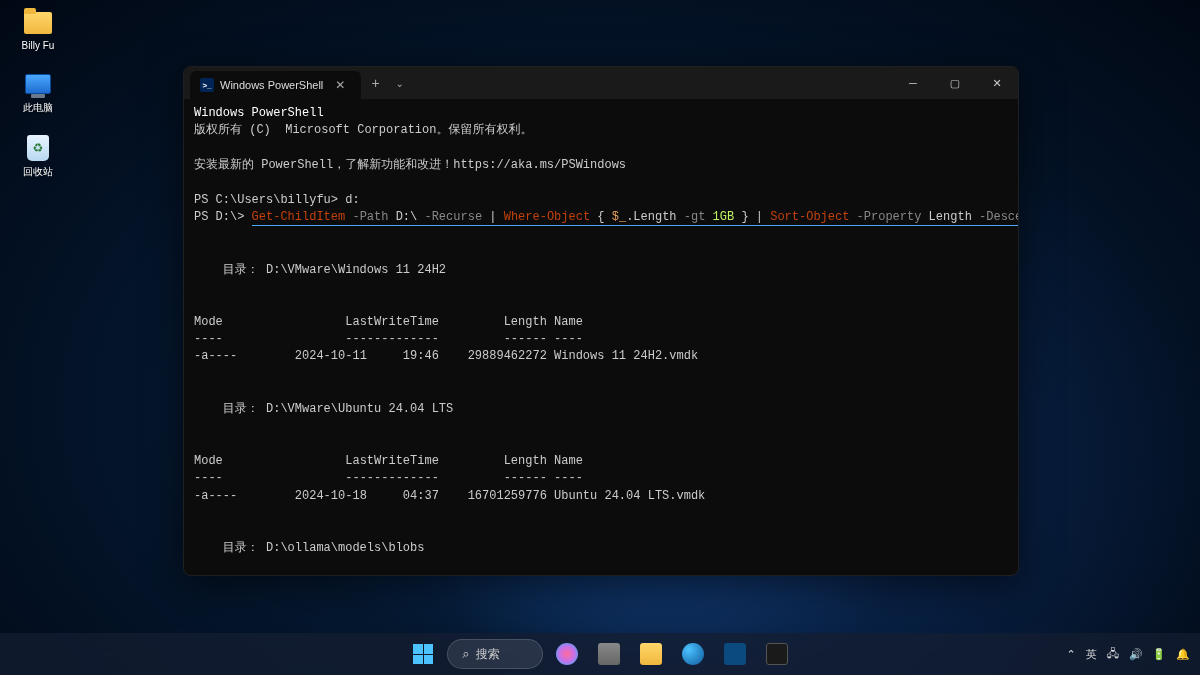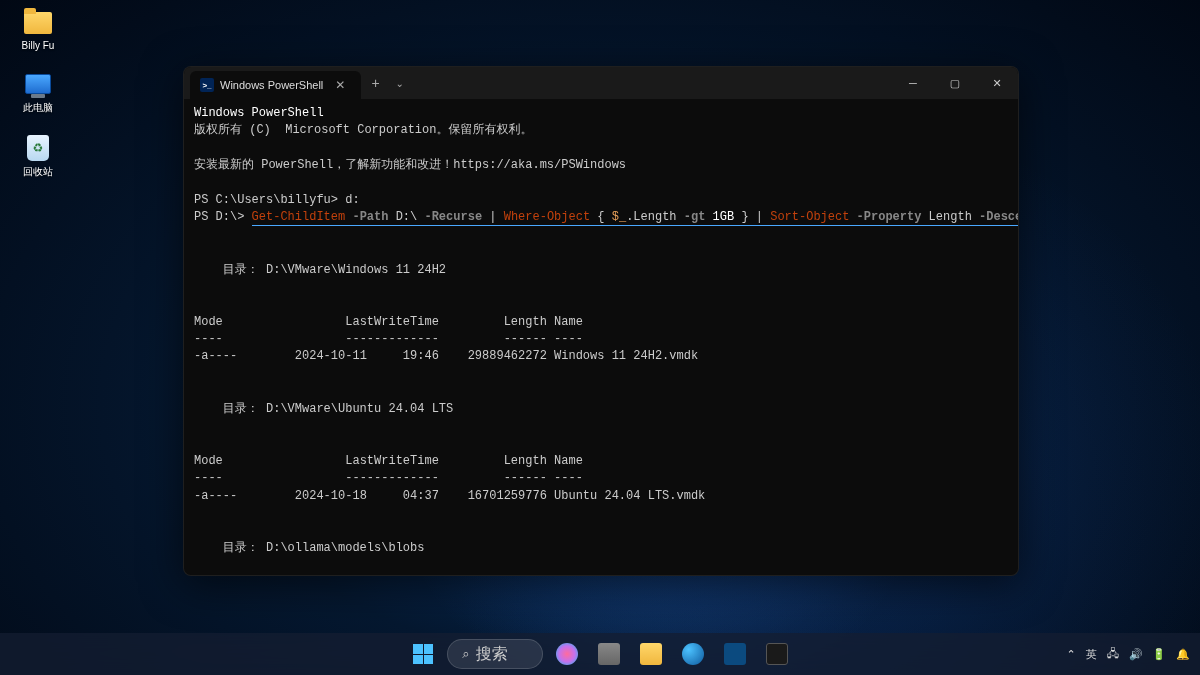--- a/index.html
+++ b/index.html
@@ -64,40 +64,40 @@
   flex: 1;
   padding: 6px 10px;
   font-family: Consolas, "Courier New", monospace;
   font-size: 12px;
   line-height: 1.45;
   color: #cccccc;
   overflow: hidden;
   white-space: pre;
 }
 .c-yel { color: #c2410c; }
-.c-gray { color: #888; font-weight: bold; }
+.c-gray { color: #888; }
 .c-orange { color: #e8a05a; }
 .c-white { color: #fff; }
-.c-purple { color: #ffffff; }
+.c-purple { color: #bef264; }
 .underline { border-bottom: 1px solid #4aa8ff; padding-bottom: 1px; }
 
 .taskbar {
   position: absolute; bottom: 0; left: 0; right: 0;
   height: 42px;
   background: rgba(20,30,50,0.75);
   backdrop-filter: blur(10px);
   display: flex; align-items: center;
 }
 .tb-center { margin: 0 auto; display: flex; align-items: center; gap: 6px; }
 .tb-item { width: 36px; height: 36px; display: flex; align-items: center; justify-content: center; border-radius: 4px; cursor: pointer; }
 .start-ico { width: 20px; height: 20px; display: grid; grid-template-columns: 1fr 1fr; grid-template-rows: 1fr 1fr; gap: 1px; }
 .start-ico span { background: #4cc2ff; }
 .search-box { display: flex; align-items: center; gap: 6px; background: rgba(255,255,255,0.1); border-radius: 16px; padding: 4px 14px; height: 30px; border: 1px solid rgba(255,255,255,0.15); }
 .search-box .mag { color: #ccc; font-size: 13px; }
-.search-box .txt { color: #ccc; font-size: 16px; min-width: 52px; }
+.search-box .txt { color: #ccc; font-size: 12px; min-width: 52px; }
 .tb-right { position: absolute; right: 10px; display: flex; align-items: center; gap: 10px; color: #ddd; font-size: 11px; }
 .tb-right .sys-ico { cursor: pointer; }
 .app-ico { width: 22px; height: 22px; border-radius: 3px; }
 .ico-copilot { background: radial-gradient(circle, #ff6b9d 0%, #c471ed 50%, #12c2e9 100%); border-radius: 50%; }
 .ico-taskview { background: linear-gradient(#888,#666); }
 .ico-explorer { background: linear-gradient(#ffd76a,#f0b73e); }
 .ico-edge { background: radial-gradient(circle at 30% 30%, #4cc2ff, #0e5a9e); border-radius: 50%; }
 .ico-store { background: #0b4a7f; }
 .ico-term { background: #1a1a1a; border: 1px solid #555; }
 </style>

